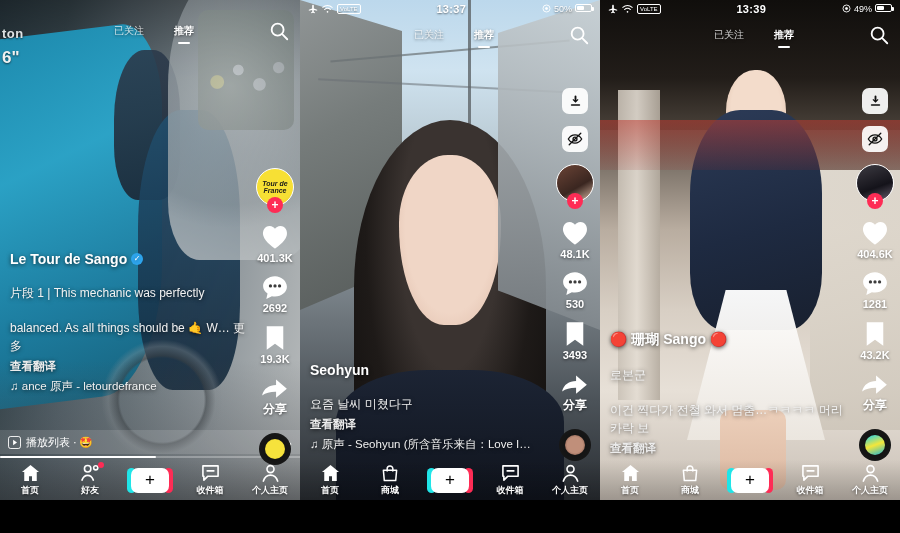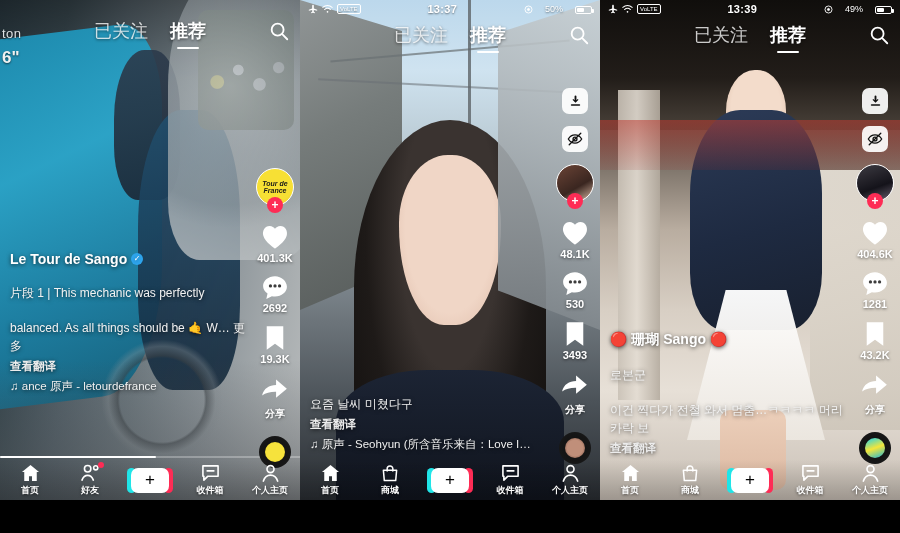--- a/index.html
+++ b/index.html
@@ -65,21 +65,21 @@
     background:
       radial-gradient(circle at 20% 60%, #e7d33b 0 6%, transparent 7%),
       radial-gradient(circle at 42% 50%, #ececec 0 6%, transparent 7%),
       radial-gradient(circle at 64% 62%, #d8d8d8 0 6%, transparent 7%),
       radial-gradient(circle at 84% 48%, #cfcfcf 0 5%, transparent 6%),
       linear-gradient(180deg,#5c6a56,#48503f);
     opacity:.85; border-radius: 10px;
   }
   .p1-topleft-txt {
     position:absolute; left:2px; top:26px; font-size:13px; color:#dfe3e4; letter-spacing:.5px;
-    text-shadow: 0 1px 2px rgba(0,0,0,.6); font-weight:400;
+    text-shadow: 0 1px 2px rgba(0,0,0,.6); font-weight:700;
   }
   .p1-topleft-txt2 {
     position:absolute; left:2px; top:48px; font-size:17px; color:#f0f2f2; font-weight:700;
     text-shadow: 0 1px 2px rgba(0,0,0,.6);
   }
 
   
   .bg2 {
     background:
       linear-gradient(180deg,#bcd8ec 0%, #cfe3f0 14%, #b9c9d2 30%, #8f9aa1 48%, #6d757b 64%, #4c5359 80%, #2a2e33 100%);
@@ -180,36 +180,36 @@
   }
 
   
   .statusbar {
     position:absolute; top:0; left:0; right:0; height:18px;
     display:flex; align-items:center; justify-content:space-between;
     padding: 0 8px; font-size:9px; color:#fff;
     text-shadow: 0 1px 2px rgba(0,0,0,.5); z-index:30;
   }
   .sb-left { display:flex; align-items:center; gap:4px; }
-  .sb-right { display:flex; align-items:flex-end; gap:12px; }
+  .sb-right { display:flex; align-items:flex-start; gap:3px; }
   .sb-time { font-size:11px; font-weight:600; letter-spacing:.3px; }
   .sb-badge { border:1px solid #fff; border-radius:2px; font-size:6px; padding:0 2px; line-height:8px; }
   .batt {
     width:17px; height:8px; border:1px solid #fff; border-radius:2px;
     position:relative; display:inline-block;
   }
   .batt::after { content:""; position:absolute; right:-3px; top:2px; width:1.5px; height:4px; background:#fff; border-radius:0 1px 1px 0; }
   .batt > i { position:absolute; left:1px; top:1px; bottom:1px; background:#fff; border-radius:1px; display:block; }
 
   .topbar {
     position:absolute; left:0; right:0; height:34px;
     display:flex; align-items:center; justify-content:center; gap:22px;
     z-index:25;
   }
-  .tab { font-size:18px; color:rgba(255,255,255,.78); text-shadow:0 1px 3px rgba(0,0,0,.55); position:relative; }
+  .tab { font-size:10px; color:rgba(255,255,255,.78); text-shadow:0 1px 3px rgba(0,0,0,.55); position:relative;margin-left:8px; }
   .tab.active { color:#fff; font-weight:700;text-align:center; }
   .tab.active::after {
     content:""; position:absolute; left:20%; right:20%; bottom:-6px; height:2.5px;
     background:#fff; border-radius:2px;
   }
   .search-btn {
     position:absolute; right:10px; top:50%; transform:translateY(-50%);
     width:22px; height:22px;
   }
 
@@ -241,21 +241,21 @@
     position:absolute; left:50%; bottom:-7px; transform:translateX(-50%);
     width:16px; height:16px; border-radius:50%; background:#fe2c55;
     display:flex; align-items:center; justify-content:center;
     color:#fff; font-size:12px; line-height:12px; font-weight:600;
   }
   .rail-item { display:flex; flex-direction:column; align-items:center; margin-bottom:11px; }
   .rail-count {
     font-size:11px; font-weight:600; color:#fff; margin-top:2px;
     text-shadow:0 1px 3px rgba(0,0,0,.55);
   }
-  .rail-label { font-size:10px; font-weight:600; color:#fff; margin-top:7px; text-shadow:0 1px 3px rgba(0,0,0,.55); }
+  .rail-label { font-size:12px; font-weight:600; color:#fff; margin-top:1px; text-shadow:0 1px 3px rgba(0,0,0,.55); }
   .disc {
     width:32px; height:32px; border-radius:50%;
     background: radial-gradient(circle at 50% 50%, #3a3a3a 0 22%, #111 24%, #1b1b1b 100%);
     display:flex; align-items:center; justify-content:center; overflow:hidden;
     margin-top:4px;
   }
   .disc-inner { width:20px; height:20px; border-radius:50%; }
   .disc-y { background: radial-gradient(circle,#f6e23c 0 60%, #e0cb22 100%); }
   .disc-s { background: radial-gradient(circle,#c08f7a 0 55%, #6b4436 100%); }
   .disc-n { background: linear-gradient(160deg,#19d3f0 0%, #f4e63a 50%, #1bb6d8 100%); }
@@ -388,20 +388,30 @@
       <div class="cap-user">
         <span>Le Tour de Sango</span>
         <span class="verified">✓</span>
       </div>
       <div class="cap-text">片段 1 | This mechanic was perfectly</div>
       <div class="cap-text">balanced. As all things should be 🤙 W… 更多</div>
       <div class="cap-translate">查看翻译</div>
       <div class="cap-music">♫ ance   原声 - letourdefrance</div>
     </div>
 
+    <div class="playlist" style="bottom:46px;">
+      <div class="playlist-left">
+        <svg width="13" height="13" viewBox="0 0 14 14">
+          <rect x="0.5" y="0.5" width="13" height="13" rx="2.5" fill="none" stroke="#fff"></rect>
+          <path d="M5.5 4l4.2 3-4.2 3z" fill="#fff"></path>
+        </svg>
+        <span>播放列表 · 🤩</span>
+      </div>
+      <span style="font-size:15px;">›</span>
+    </div>
 
     <div class="progress" style="bottom:42px;">
       <i style="width:52%"></i>
     </div>
 
     <div class="navbar">
       <div class="nav-item">
         <svg width="19" height="18" viewBox="0 0 20 19">
           <path d="M10 1L1 8.5h2.4V18h5v-5h3.2v5h5V8.5H19z" fill="#fff"></path>
         </svg>
@@ -526,20 +536,23 @@
           <path d="M1 18c1.5-6.5 6.5-9.5 13-9.7V3l10 8.6-10 8.4v-5.6C8.8 14.3 4.5 15.3 1 18z" fill="#fff"></path>
         </svg>
         <div class="rail-label">分享</div>
       </div>
       <div class="disc">
         <div class="disc-inner disc-s"></div>
       </div>
     </div>
 
     <div class="caption" style="bottom:48px;">
+      <div class="cap-user">
+        <span>Seohyun</span>
+      </div>
       <div class="cap-text">요즘 날씨 미쳤다구</div>
       <div class="cap-translate">查看翻译</div>
       <div class="cap-music">♫ 原声 - Seohyun (所含音乐来自：Love I…</div>
     </div>
 
     <div class="navbar">
       <div class="nav-item">
         <svg width="19" height="18" viewBox="0 0 20 19">
           <path d="M10 1L1 8.5h2.4V18h5v-5h3.2v5h5V8.5H19z" fill="#fff"></path>
         </svg>

